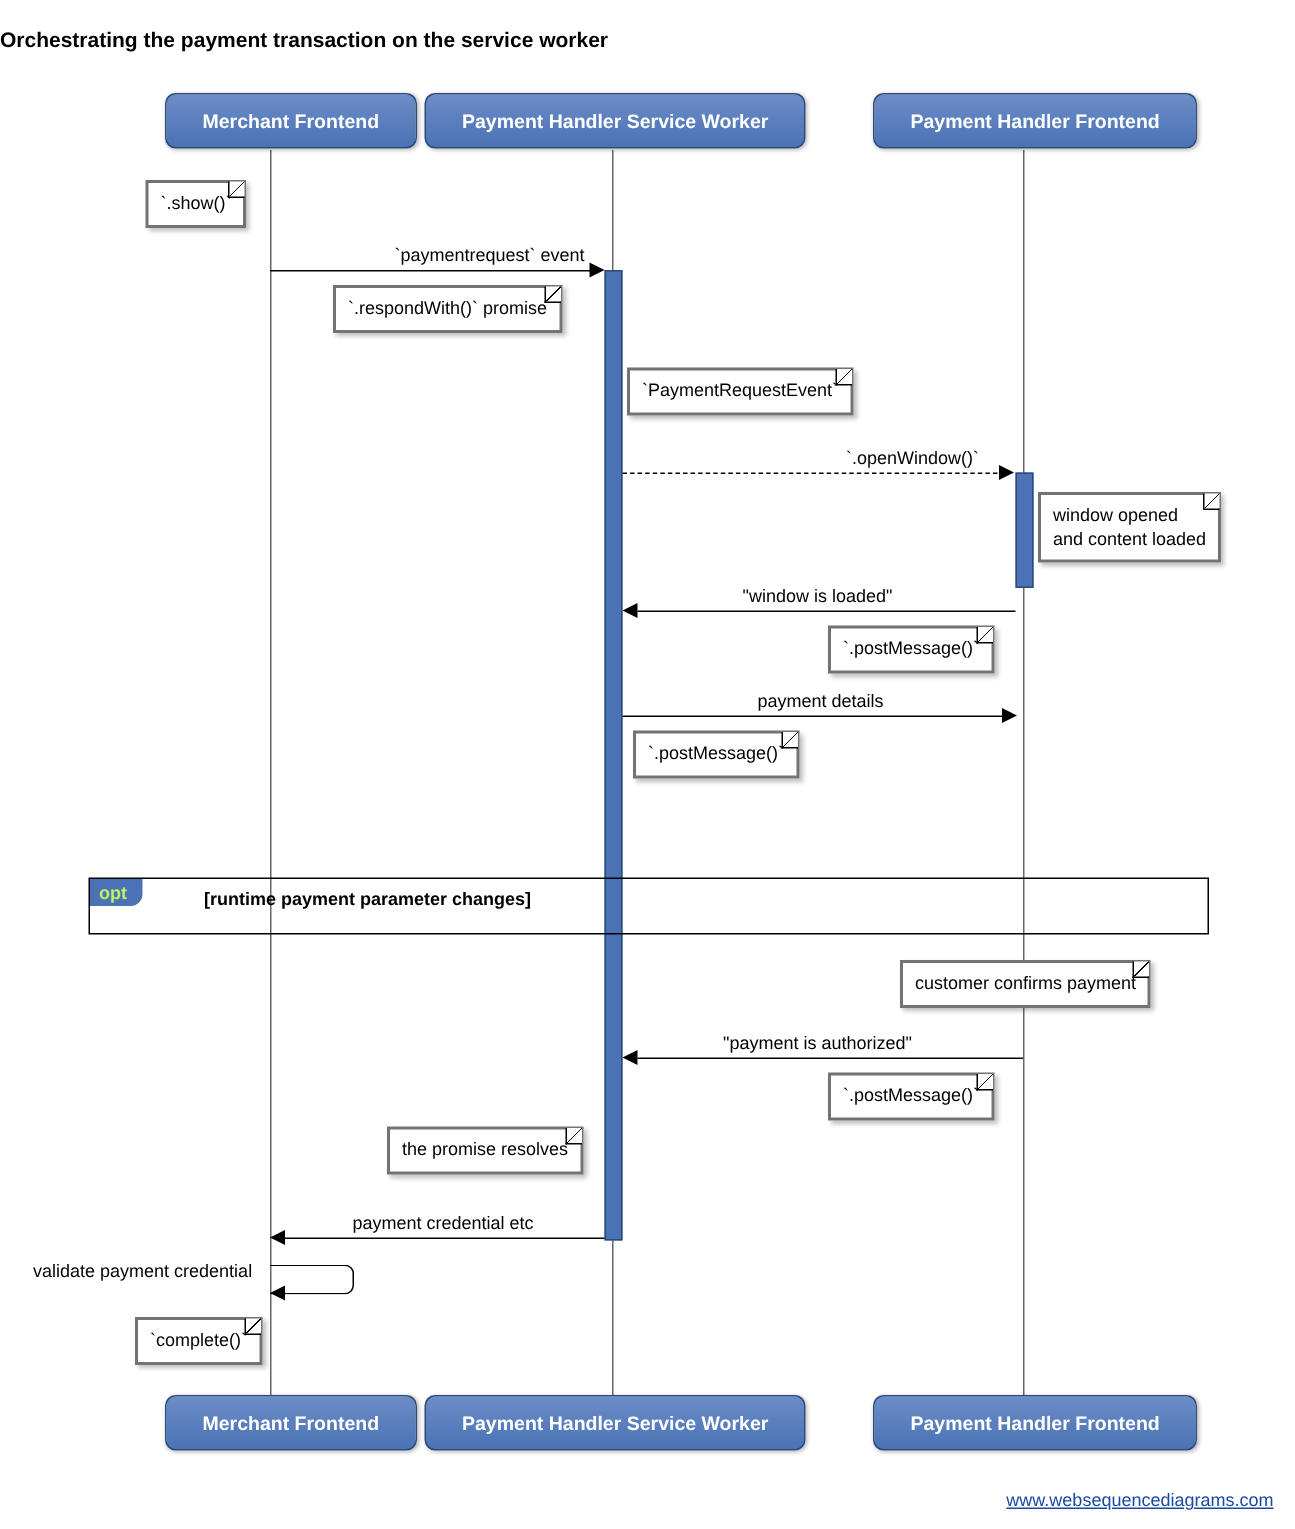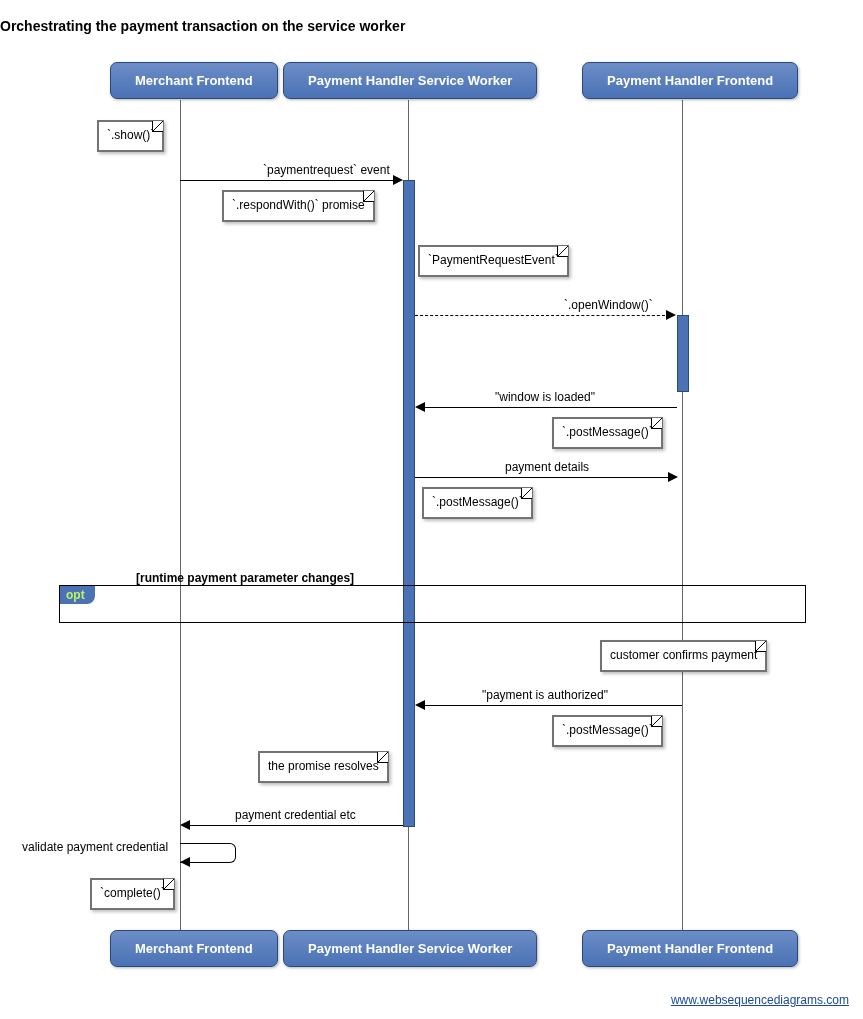--- a/index.html
+++ b/index.html
@@ -162,37 +162,41 @@
   <div class="note" style="left:418px; top:245px;">`PaymentRequestEvent`</div>
 
   <div class="note" style="left:222px; top:190px;">`.respondWith()` promise</div>
 
   <div class="msg-label" style="left:564px; top:298px;">`.openWindow()`</div>
   <div class="arrow dashed" style="left:415px; top:315px; width:255px;"></div>
   <div class="arrow-head-right" style="left:666px; top:310px;"></div>
 
   <div class="activation" style="left:677px; top:315px; height:75px;"></div>
 
+  <div class="note" style="left:692px; top:328px;">
+    <span>window opened</span><br>
+    <span>and content loaded</span>
+  </div>
 
   <div class="msg-label" style="left:495px; top:390px;">"window is loaded"</div>
   <div class="arrow" style="left:425px; top:407px; width:252px;"></div>
   <div class="arrow-head-left" style="left:415px; top:402px;"></div>
 
   <div class="note" style="left:552px; top:417px;">`.postMessage()`</div>
 
   <div class="msg-label" style="left:505px; top:460px;">payment details</div>
   <div class="arrow" style="left:415px; top:477px; width:257px;"></div>
   <div class="arrow-head-right" style="left:668px; top:472px;"></div>
 
   <div class="note" style="left:422px; top:487px;">`.postMessage()`</div>
 
 
   <div class="opt-frame" style="left:59px; top:585px; width:745px; height:36px;"></div>
   <div class="opt-label" style="left:60px; top:586px;">opt</div>
-  <div class="opt-text" style="left:136px; top:571px;">[runtime payment parameter changes]</div>
+  <div class="opt-text" style="left:136px; top:592px;">[runtime payment parameter changes]</div>
 
   <div class="note" style="left:600px; top:640px;text-align:right;">customer confirms payment</div>
 
   <div class="msg-label" style="left:482px; top:688px;">"payment is authorized"</div>
   <div class="arrow" style="left:425px; top:705px; width:257px;"></div>
   <div class="arrow-head-left" style="left:415px; top:700px;"></div>
 
   <div class="note" style="left:552px; top:715px;">`.postMessage()`</div>
 
   <div class="note" style="left:258px; top:751px;">the promise resolves</div>

